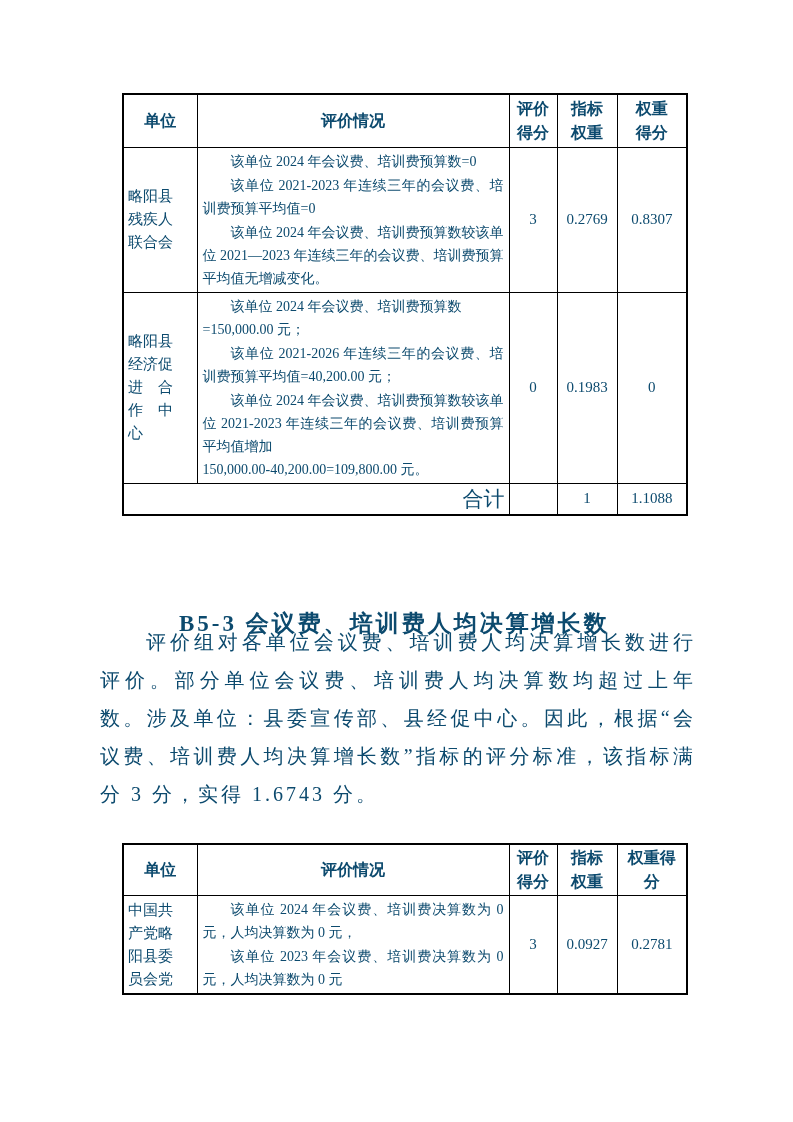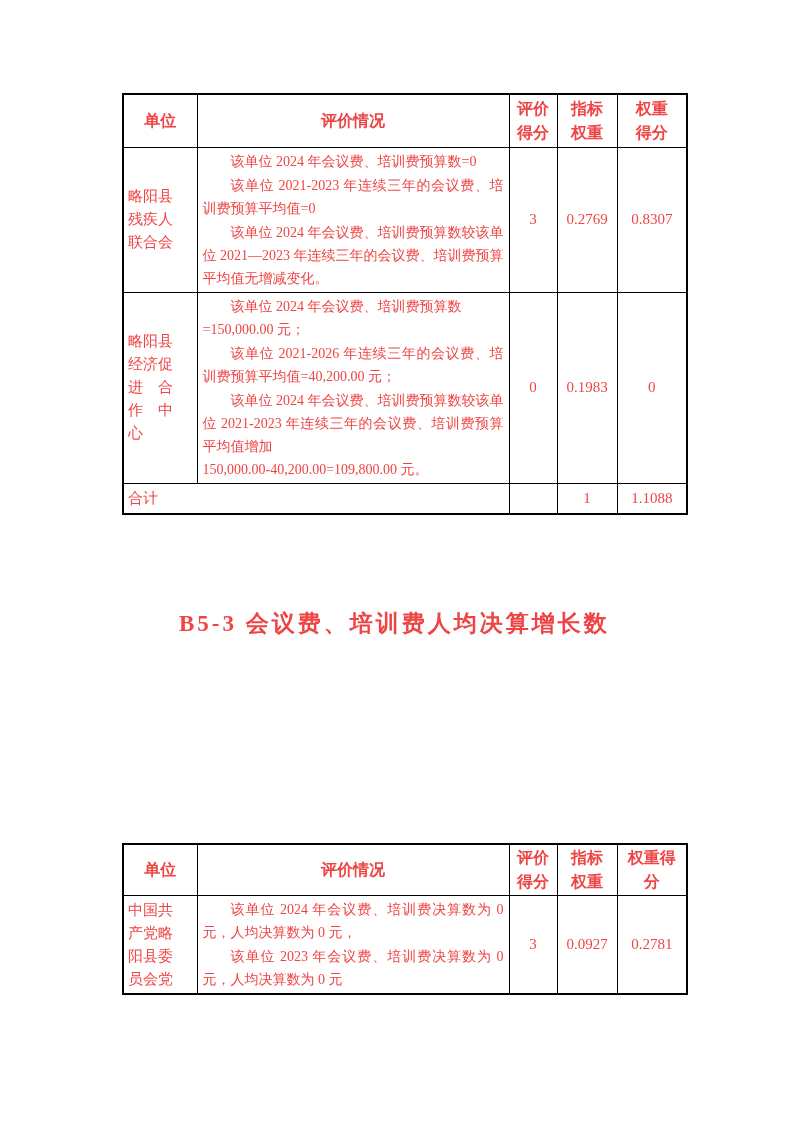--- a/index.html
+++ b/index.html
@@ -1,21 +1,21 @@
 <!DOCTYPE html>
 <html><head>
 <meta charset="utf-8">
 <style>
   html, body { margin: 0; padding: 0; background: #ffffff; }
   .page {
     position: relative;
     width: 793px;
     height: 1122px;
     background: #ffffff;
-    color: #ef4444;
+    color: #0c4a6e;
     font-family: "Liberation Serif", "DejaVu Serif", serif;
     overflow: hidden;
   }
 
   
   table.eval-table {
     position: absolute;
     border-collapse: collapse;
     table-layout: fixed;
     width: 564px;
@@ -53,23 +53,23 @@
     text-align: justify;
     text-indent: 2em;
     white-space: pre-line;
   }
   td.num-cell {
     text-align: center;
     vertical-align: middle;
     font-size: 15px;
   }
   td.total-label-cell {
-    text-align: left;
-    vertical-align: middle;
-    font-size: 15px;
+    text-align: right;
+    vertical-align: middle;
+    font-size: 21px;
   }
   #table1 tr.hdr   { height: 53px; }
   #table1 tr.row1  { height: 137px; }
   #table1 tr.row2  { height: 179px; }
   #table1 tr.total { height: 31px; }
   #table2 tr.hdr   { height: 48px; }
   #table2 tr.row1  { height: 89px; }
 
   
   .section-heading {
@@ -155,20 +155,21 @@
         <td class="total-label-cell" colspan="2">合计</td>
         <td class="num-cell"></td>
         <td class="num-cell">1</td>
         <td class="num-cell">1.1088</td>
       </tr>
     </tbody>
   </table>
 
   <h2 class="section-heading">B5-3 会议费、培训费人均决算增长数</h2>
 
+  <p class="section-paragraph">评价组对各单位会议费、培训费人均决算增长数进行评价。部分单位会议费、培训费人均决算数均超过上年数。涉及单位：县委宣传部、县经促中心。因此，根据“会议费、培训费人均决算增长数”指标的评分标准，该指标满分 3 分，实得 1.6743 分。</p>
 
   <table class="eval-table" id="table2">
     <colgroup>
       <col style="width:74px">
         <col style="width:312px">
         <col style="width:48px">
         <col style="width:60px">
         <col style="width:70px">
     </colgroup>
     <thead>

